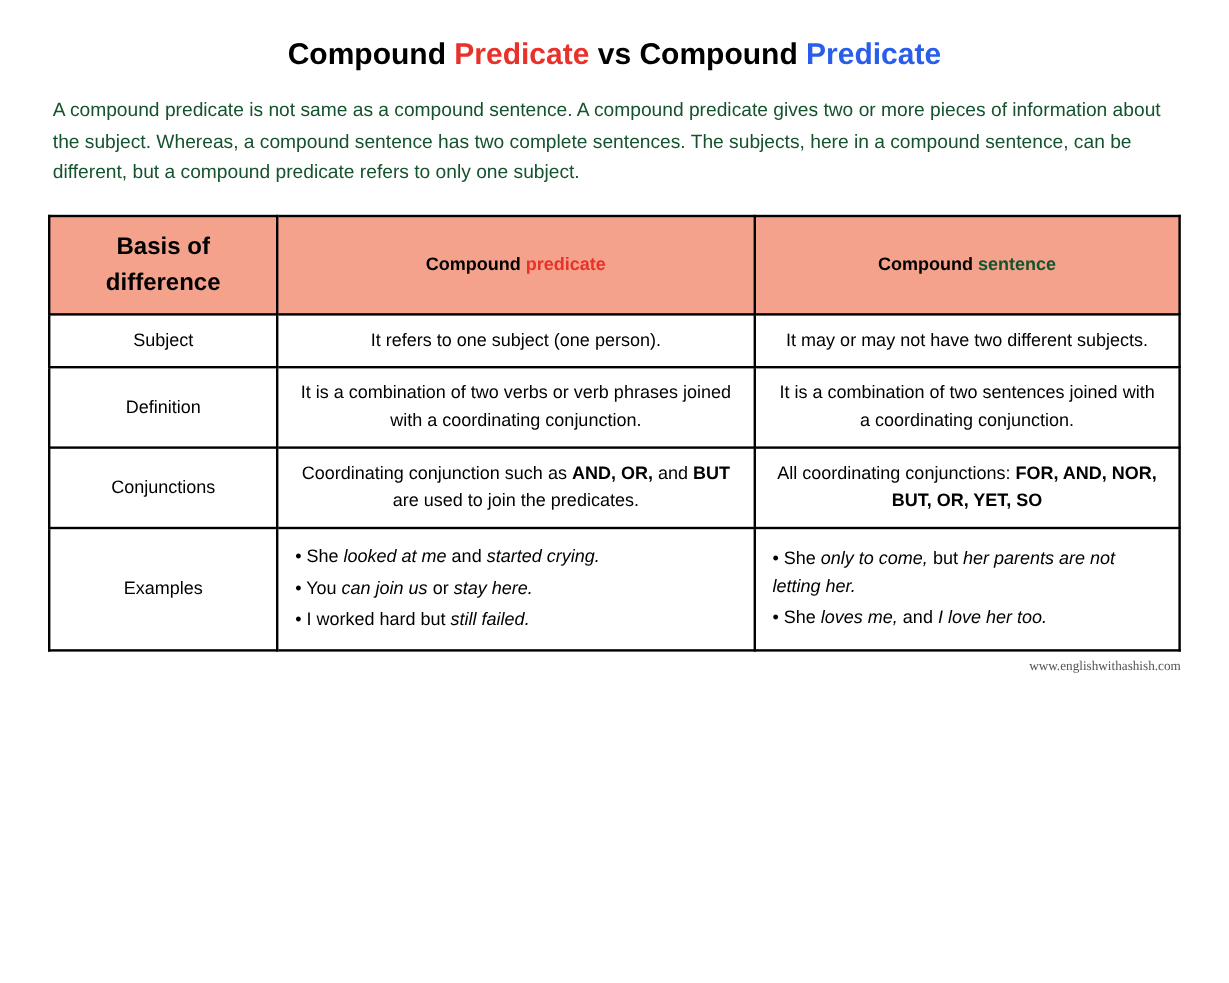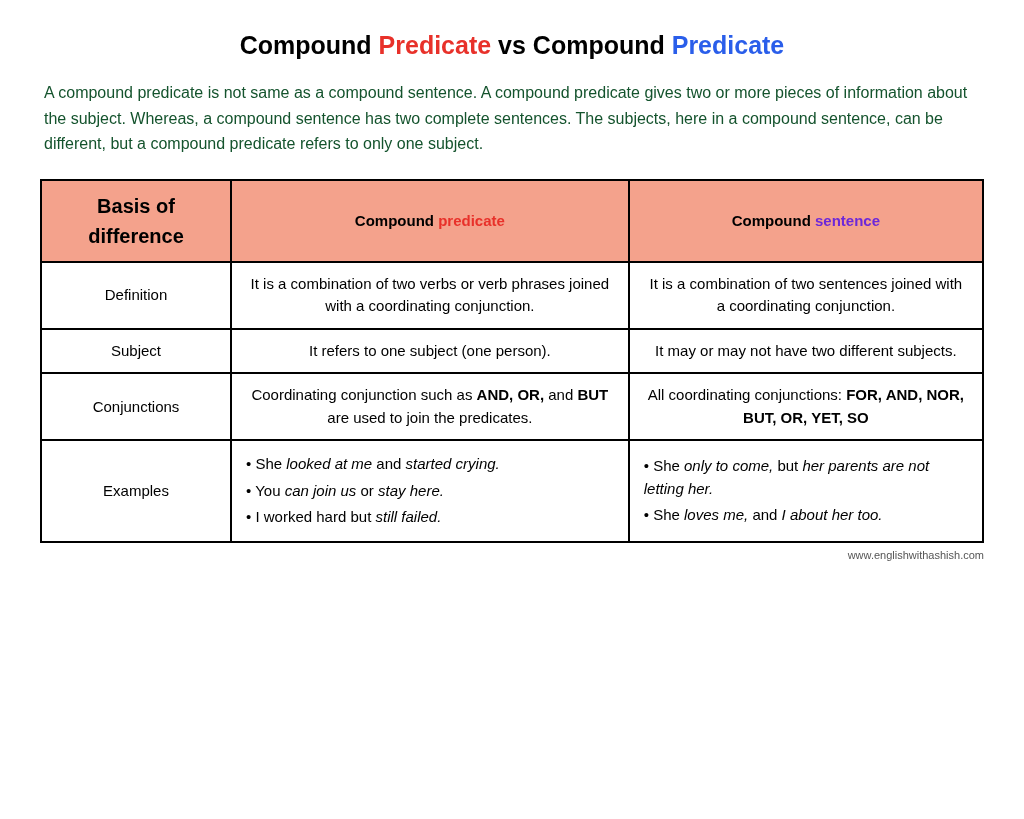--- a/index.html
+++ b/index.html
@@ -67,21 +67,21 @@
     }
     .comparison-table thead tr th.col-cs {
       background: #f4a28c;
     }
 
     .col-header {
       font-weight: 900;
       font-size: 20px;
     }
     .col-header .red { color: #e8312a; }
-    .col-header .blue { color: #6d28d9; }
+    .col-header .blue { color: #14532d; }
 
     
     .row-label {
       font-size: 17px;
       font-weight: 400;
       background: #fff;
       text-align: center;
       width: 190px;
     }
 
@@ -109,20 +109,21 @@
 
     
     .bold { font-weight: bold; }
 
     
     .footer {
       text-align: right;
       font-size: 11px;
       color: #555;
       margin-top: 6px;
+      font-family: Liberation Serif, serif;
     }
   </style>
 </head>
 <body>
 
 <div class="page-wrapper">
 
   <h1 class="title">
     <span>Compound </span><span class="red">Predicate</span><span> vs </span><span>Compound </span><span class="blue">Predicate</span>
   </h1>
@@ -139,36 +140,36 @@
           <span>Compound </span><span class="red">predicate</span>
         </th>
         <th class="col-header col-cs">
           <span>Compound </span><span class="blue">sentence</span>
         </th>
       </tr>
     </thead>
     <tbody>
 
       <tr>
+        <td class="row-label">Subject</td>
+        <td class="data-cell">
+          It refers to one subject (one person).
+        </td>
+        <td class="data-cell">
+          It may or may not have two different subjects.
+        </td>
+      </tr>
+
+      <tr>
         <td class="row-label">Definition</td>
         <td class="data-cell">
           It is a combination of two verbs or verb phrases joined with a coordinating conjunction.
         </td>
         <td class="data-cell">
           It is a combination of two sentences joined with a coordinating conjunction.
-        </td>
-      </tr>
-
-      <tr>
-        <td class="row-label">Subject</td>
-        <td class="data-cell">
-          It refers to one subject (one person).
-        </td>
-        <td class="data-cell">
-          It may or may not have two different subjects.
         </td>
       </tr>
 
 
       <tr>
         <td class="row-label">Conjunctions</td>
         <td class="data-cell">
           Coordinating conjunction such as <span class="bold">AND, OR,</span> and <span class="bold">BUT</span> are used to join the predicates.
         </td>
         <td class="data-cell">
@@ -181,21 +182,21 @@
         <td class="data-cell">
           <ul class="examples-list">
             <li>She <span class="bi">looked at me</span> and <span class="bi">started crying.</span></li>
             <li>You <span class="bi">can join us</span> or <span class="bi">stay here.</span></li>
             <li>I worked hard but <span class="bi">still failed.</span></li>
           </ul>
         </td>
         <td class="data-cell">
           <ul class="examples-list">
             <li>She <span class="bi">only to come,</span> but <span class="bi">her parents are not letting her.</span></li>
-            <li>She <span class="bi">loves me,</span> and <span class="bi">I about her too.</span></li>
+            <li>She <span class="bi">loves me,</span> and <span class="bi">I love her too.</span></li>
           </ul>
         </td>
       </tr>
     </tbody>
   </table>
 
   <div class="footer">www.englishwithashish.com</div>
 
 </div>
 

